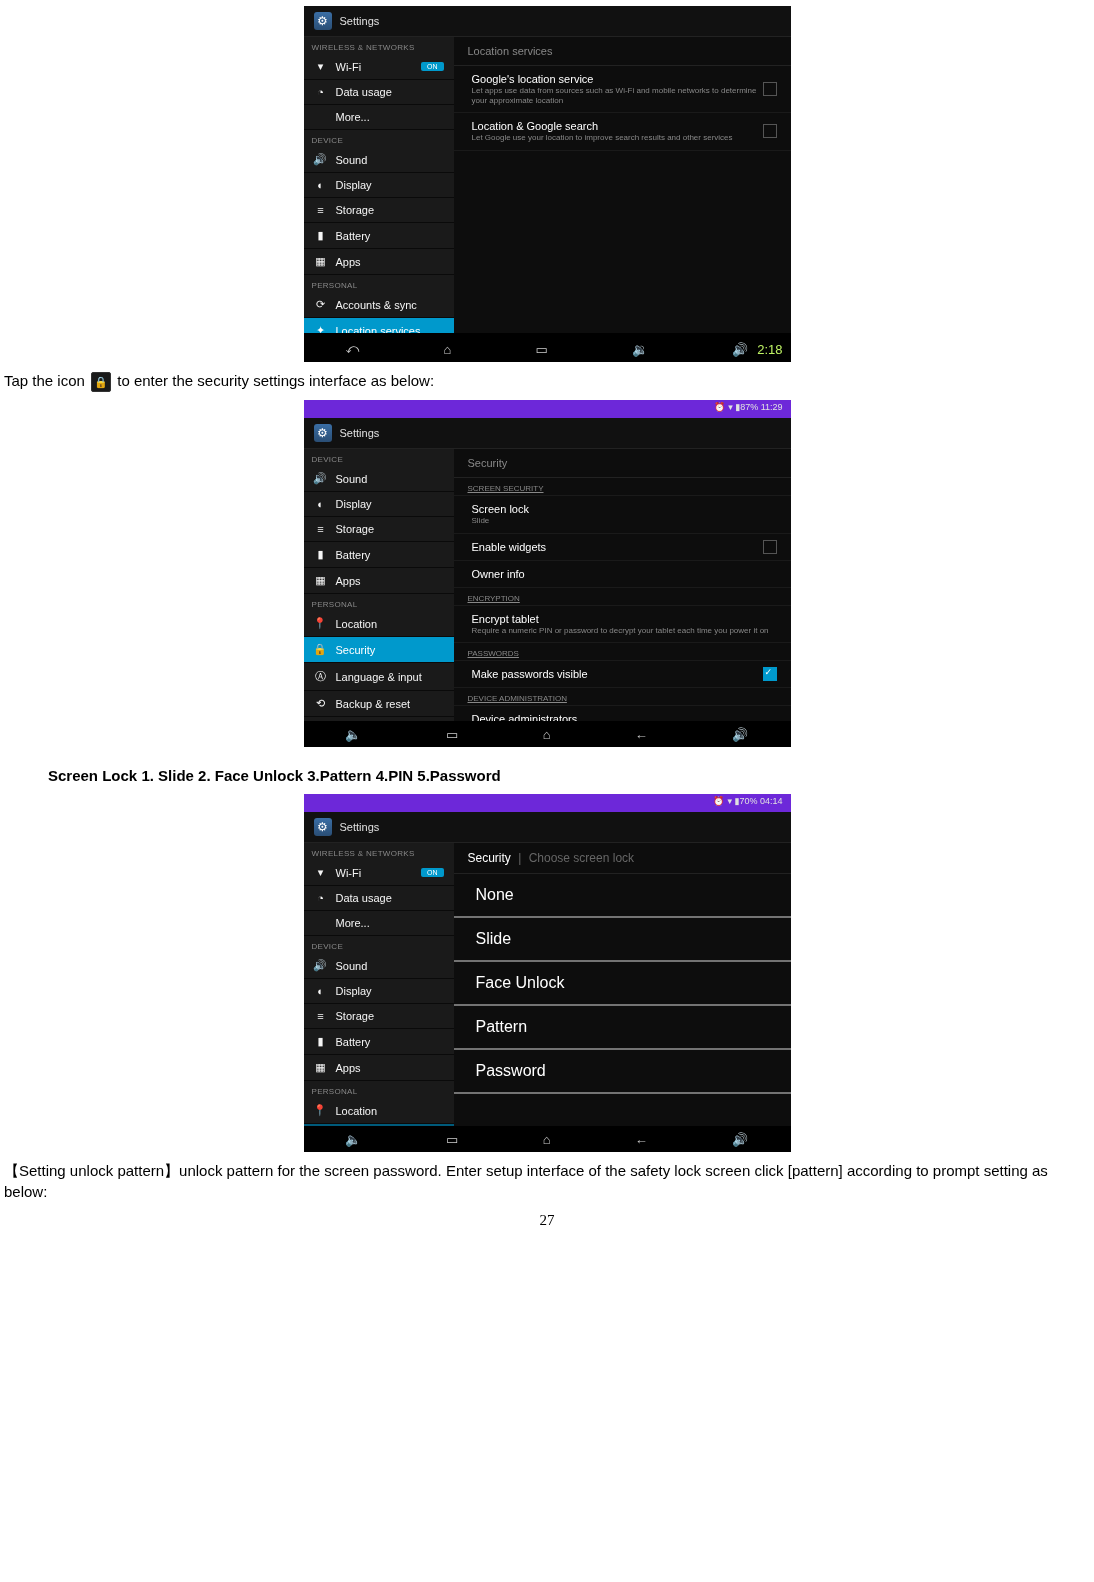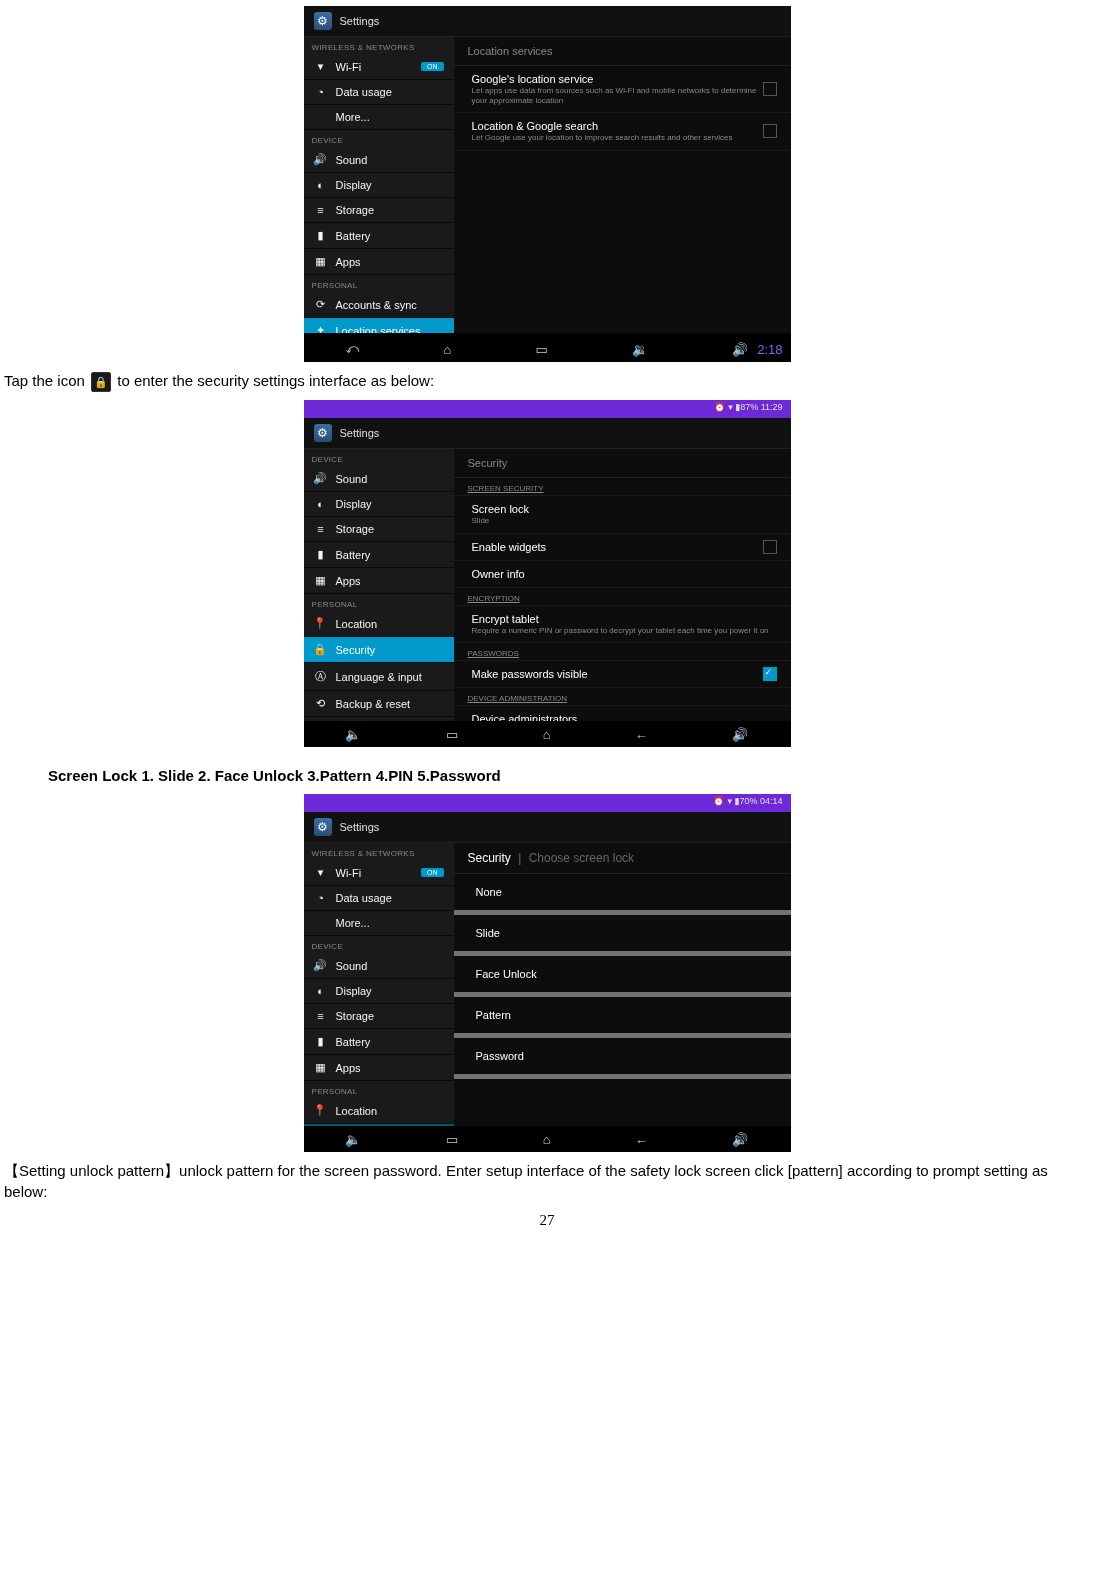--- a/index.html
+++ b/index.html
@@ -177,35 +177,35 @@
     background: #000;
     display: flex;
     justify-content: space-around;
     align-items: center;
     color: #ccc;
     font-size: 13px;
   }
   .navbar-right-time {
     position: absolute;
     right: 8px;
-    color: #8b5cf6;
+    color: #bef264;
   }
   .breadcrumb {
     padding: 8px 14px;
     color: #fff;
     font-size: 12px;
     border-bottom: 1px solid #222;
   }
   .breadcrumb .sep { color: #666; margin: 0 4px; }
   .breadcrumb .muted { color: #666; }
   .lock-list-item {
     padding: 12px 22px;
-    border-bottom: 5px solid #737373;
-    color: #fff;
-    font-size: 11px;
+    border-bottom: 2px solid #737373;
+    color: #fff;
+    font-size: 16px;
   }
   .page-num {
     text-align:center;
     font-family:'Times New Roman',serif;
     font-size:15px;
     margin-top: 8px;
   }
   .bold { font-weight: bold; padding-left: 48px; }
 </style>
 </head>

